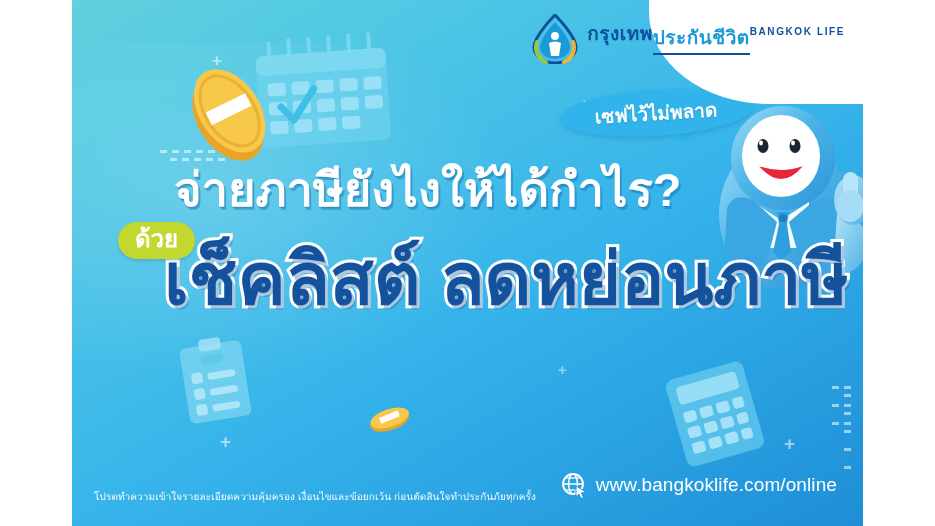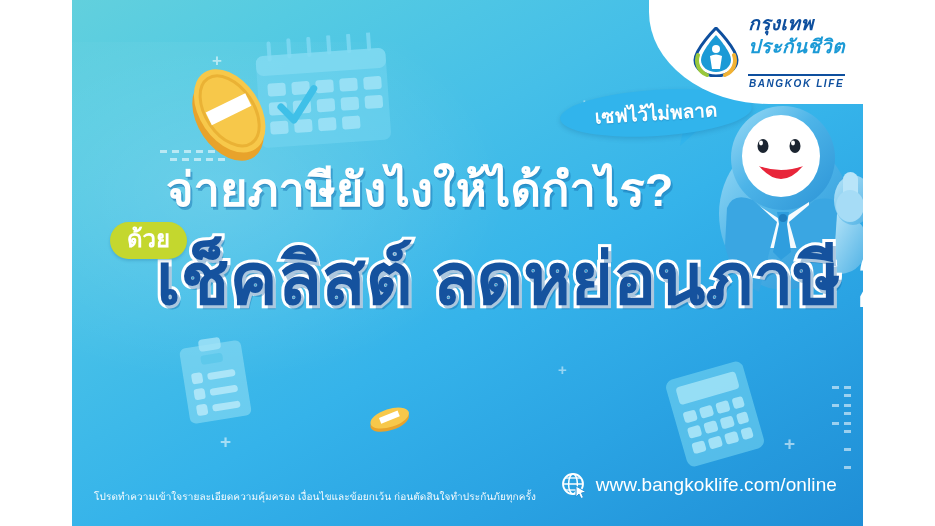--- a/index.html
+++ b/index.html
@@ -28,27 +28,27 @@
     position:absolute; right:-26px; top:-46px;
     width:240px; height:150px; background:#ffffff;
     border-bottom-left-radius:120px 92px;
     border-bottom-right-radius:18px;
   }
   .logo-wrap{
     position:absolute; right:18px; top:14px;
     display:flex; align-items:center; gap:9px;
   }
   .logo-mark{ width:46px; height:50px; flex:none; }
-  .logo-text{ display:flex; flex-direction:column; line-height:1;font-style:italic; }
+  .logo-text{ display:flex; flex-direction:row; line-height:1; }
   .logo-th1{
     font-size:19px; font-weight:bold; color:#0e4f9e; letter-spacing:.5px;
   }
   .logo-th2{
     font-size:19px; font-weight:bold; color:#1b9ad6; letter-spacing:.5px;
-    margin-top:4px; border-bottom:2px solid #0e4f9e; padding-bottom:18px;
+    margin-top:4px; border-bottom:2px solid #0e4f9e; padding-bottom:6px;
   }
   .logo-en{
     font-size:10px; font-weight:bold; color:#0e4f9e; letter-spacing:1.6px;
     margin-top:3px; text-align:center;
   }
 
   
   .deco{ position:absolute; pointer-events:none; }
 
   .calendar{ left:180px; top:36px; width:140px; height:112px; transform:rotate(-4deg); }
@@ -93,21 +93,21 @@
     border-left:16px solid #31b4ec;
     border-bottom:22px solid transparent;
     transform:rotate(12deg);
   }
 
   
   .mascot{ position:absolute; left:625px; top:96px; width:186px; height:198px; }
 
   
   .headline{
-    position:absolute; left:8px; top:165px; width:791px;
+    position:absolute; left:16px; top:165px; width:791px;
   }
   .line1{
     position:relative; left:86px;
     font-size:47px; font-weight:bold; color:#ffffff; white-space:nowrap;
     line-height:1.05;
     text-shadow:2px 3px 0 rgba(22,110,175,.45), 0 1px 0 rgba(22,110,175,.4);
   }
 
   .line2-wrap{ position:relative; margin-top:2px; height:84px; }
   .badge{

